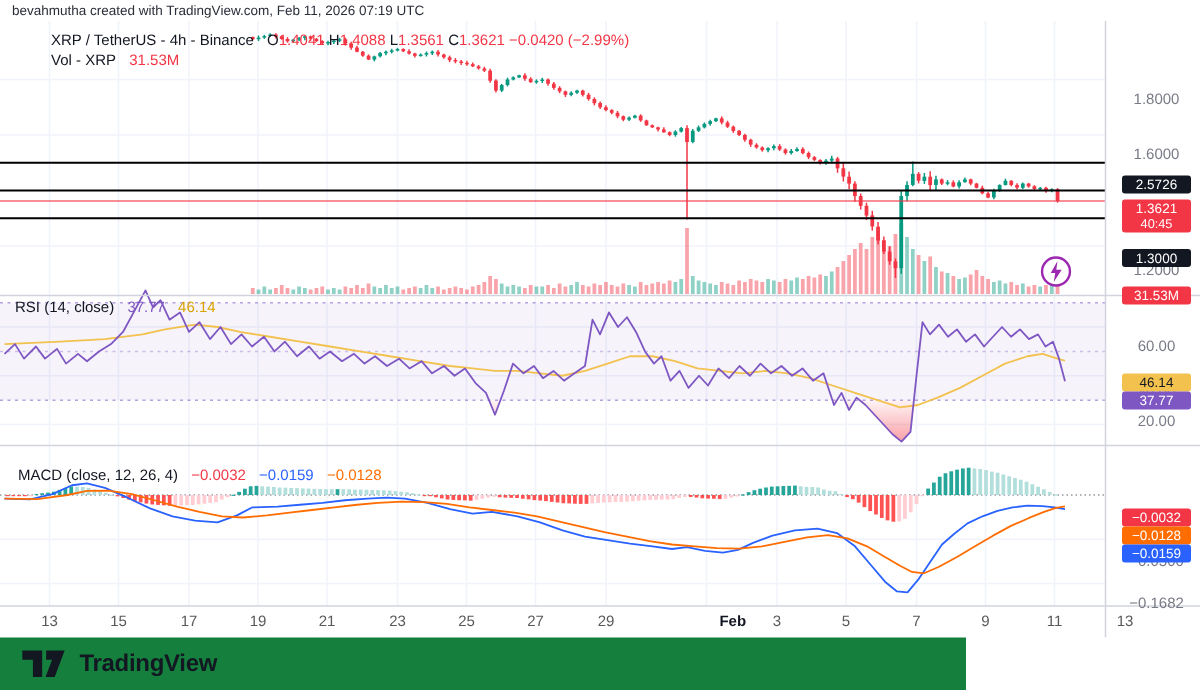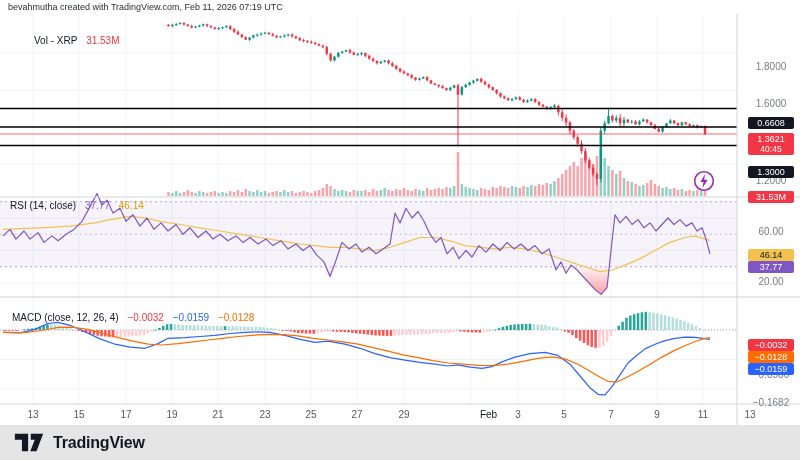--- a/index.html
+++ b/index.html
@@ -25,23 +25,23 @@
   .badge-black{background:#131722;color:#ffffff;}
   .badge-red{background:#f23645;color:#ffffff;}
   .badge-yellow{background:#f2c14e;color:#131722;}
   .badge-purple{background:#7e57c2;color:#ffffff;}
   .badge-orange{background:#ff6d00;color:#ffffff;}
   .badge-blue{background:#2962ff;color:#ffffff;}
   #last-badge{top:119px;height:21px;line-height:10px;padding-top:1px;}
   #last-badge .cd{font-size:8.5px;}
   #time-axis{left:0;top:404px;width:691px;height:21px;z-index:3;}
   .time-tick{position:absolute;top:5px;transform:translateX(-50%);font-size:10px;color:#58595b;}
-  .time-tick.bold{color:#131722;font-weight:normal;padding-left:35px;}
+  .time-tick.bold{color:#131722;font-weight:bold;padding-left:35px;}
   #lightning{left:692px;top:169px;width:24px;height:24px;z-index:6;}
-  #footer{left:0;top:425px;width:800px;height:35px;background:#e5e5e5;z-index:7;
+  #footer{left:0;top:425px;width:644px;height:35px;background:#15803d;z-index:7;
           display:flex;align-items:center;}
   #tv-logo{margin-left:14px;margin-right:9px;}
   #brand{font-size:16px;font-weight:bold;color:#131722;letter-spacing:-0.2px;}
 </style>
 </head>
 <body>
 
 <div id="screen">
 
   <div class="abs" id="attribution">bevahmutha created with TradingView.com, Feb 11, 2026 07:19 UTC</div>
@@ -700,20 +700,28 @@
       <rect x="702.41" y="329.7" width="2.5" height="0.8" fill="#b2dfdb"></rect>
       <path d="M3.0 332.4 L20.0 332.9 L35.0 329.4 L48.0 323.5 L58.0 322.3 L70.0 325.3 L85.0 331.8 L100.0 338.9 L115.0 344.2 L130.0 347.1 L145.0 348.3 L158.0 343.6 L168.0 338.3 L185.0 337.7 L200.0 336.5 L215.0 335.3 L230.0 333.5 L245.0 332.4 L258.0 331.8 L270.0 332.4 L285.0 335.3 L300.0 339.4 L315.0 342.4 L328.0 341.2 L345.0 344.2 L360.0 348.3 L375.0 353.6 L390.0 357.7 L405.0 360.1 L420.0 362.4 L435.0 364.2 L448.0 366.0 L458.0 364.8 L470.0 367.2 L482.0 368.4 L492.0 366.6 L502.0 361.9 L515.0 357.1 L530.0 353.6 L545.0 352.4 L558.0 355.4 L570.0 364.2 L580.0 376.0 L590.0 387.8 L598.0 394.3 L605.0 394.9 L612.0 386.6 L620.0 374.8 L628.0 363.0 L636.0 356.0 L645.0 348.9 L655.0 344.2 L665.0 340.6 L675.0 338.3 L685.0 337.1 L695.0 337.4 L703.0 338.3 L710.0 339.4 " fill="none" stroke="#2962ff" stroke-width="1.2" stroke-linejoin="round"></path>
       <path d="M3.0 332.4 L25.0 332.7 L45.0 330.0 L58.0 327.3 L72.0 327.1 L88.0 329.4 L103.0 333.5 L118.0 337.7 L133.0 341.2 L148.0 344.2 L162.0 345.0 L178.0 343.6 L193.0 341.8 L208.0 340.0 L223.0 338.3 L238.0 336.5 L252.0 335.3 L268.0 334.4 L283.0 334.7 L298.0 335.9 L313.0 338.3 L328.0 340.0 L343.0 341.8 L358.0 344.2 L373.0 347.7 L388.0 351.2 L403.0 354.8 L418.0 357.7 L433.0 360.7 L448.0 363.0 L463.0 364.2 L478.0 365.4 L493.0 365.7 L508.0 364.2 L523.0 361.3 L538.0 358.3 L552.0 356.8 L565.0 358.9 L578.0 364.2 L590.0 371.3 L600.0 377.2 L608.0 381.3 L616.0 382.2 L626.0 377.8 L638.0 371.3 L650.0 364.2 L662.0 357.1 L674.0 350.6 L686.0 345.3 L696.0 341.2 L704.0 338.6 L710.0 337.6 " fill="none" stroke="#ff6d00" stroke-width="1.2" stroke-linejoin="round"></path>
       <line x1="0" y1="13.5" x2="800" y2="13.5" stroke="#ffffff" stroke-width="1"></line>
       <line x1="0" y1="197" x2="800" y2="197" stroke="#d1d4dc" stroke-width="1"></line>
       <line x1="0" y1="297" x2="800" y2="297" stroke="#d1d4dc" stroke-width="1"></line>
       <line x1="0" y1="404" x2="800" y2="404" stroke="#d1d4dc" stroke-width="1"></line>
       <line x1="737" y1="14" x2="737" y2="425" stroke="#d1d4dc" stroke-width="1"></line>
     </svg>
 
+  <div class="abs legend" id="main-legend-1">
+    <span>XRP / TetherUS - 4h - Binance</span><span class="gap"></span>
+    <b>O</b><span class="v-red">1.4041</span>
+    <b>H</b><span class="v-red">1.4088</span>
+    <b>L</b><span class="v-red">1.3561</span>
+    <b>C</b><span class="v-red">1.3621</span>
+    <span class="v-red">−0.0420 (−2.99%)</span>
+  </div>
   <div class="abs legend" id="main-legend-2">
     <span>Vol - XRP</span><span class="gap"></span>
     <span class="v-red">31.53M</span>
   </div>
 
   <div class="abs legend" id="rsi-legend">
     <span>RSI (14, close)</span><span class="gap"></span>
     <span class="v-purple">37.77</span><span class="gap"></span>
     <span class="v-yellow">46.14</span>
   </div>
@@ -721,21 +729,21 @@
   <div class="abs legend" id="macd-legend">
     <span>MACD (close, 12, 26, 4)</span><span class="gap"></span>
     <span class="v-red">−0.0032</span><span class="gap"></span>
     <span class="v-blue">−0.0159</span><span class="gap"></span>
     <span class="v-orange">−0.0128</span>
   </div>
 
   <div class="abs" id="scale-col">
     <div class="scale-label" style="top:47px">1.8000</div>
     <div class="scale-label" style="top:84px">1.6000</div>
-    <div class="badge badge-black" style="top:103px">0.6608</div>
+    <div class="badge badge-black" style="top:103px">2.5726</div>
     <div class="badge badge-black" style="top:121px">1.4000</div>
     <div class="badge badge-red" id="last-badge">
       <div>1.3621</div>
       <div class="cd">40:45</div>
     </div>
     <div class="badge badge-black" style="top:152px">1.3000</div>
     <div class="scale-label" style="top:161px">1.2000</div>
     <div class="badge badge-red" style="top:177px">31.53M</div>
 
     <div class="scale-label" style="top:212px">60.00</div>

